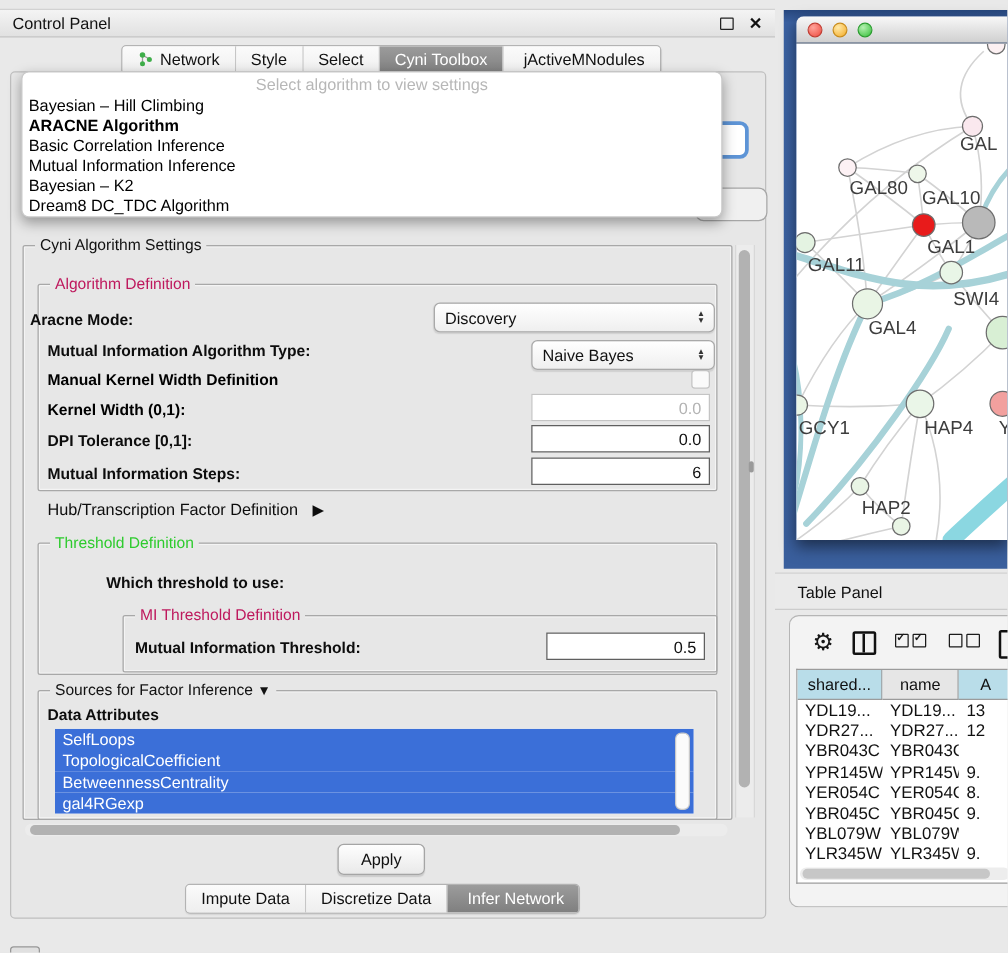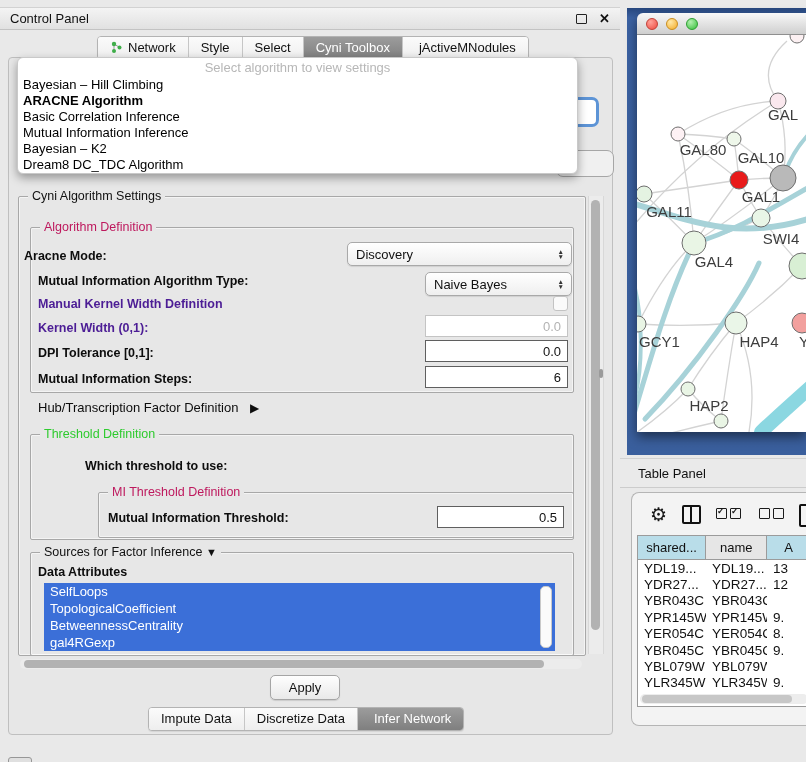--- a/index.html
+++ b/index.html
@@ -43,21 +43,21 @@
     background:#f0f0f0;border:1px solid #a6a6a6;border-radius:7px;z-index:40;}
 
   
   .gbox{position:absolute;border:1px solid #a8a8a8;border-radius:2px;box-shadow:inset 0 0 0 1px rgba(255,255,255,.55);}
   .gtitle{position:absolute;font-size:12.5px;background:#e7e7e7;padding:0 4px;white-space:nowrap;z-index:5;}
   .gtitle.blue{color:#be185d;}
   .gtitle.green{color:#2ecb2e;}
 
   .flabel{position:absolute;font-size:12.5px;font-weight:bold;color:#0d0d0d;white-space:nowrap;}
   .flabel.plain{font-weight:normal;font-size:13px;}
-  .flabel.disabled{color:#4c1d95;}
+  .flabel.disabled{color:#000000;}
 
   .combo{position:absolute;background:linear-gradient(#ffffff,#efefef);border:1px solid #a9a9a9;
     border-radius:5px;font-size:13px;display:flex;align-items:center;padding:0 8px;
     box-sizing:border-box;box-shadow:0 1px 1px rgba(0,0,0,.1);}
   .combo .arrows{position:absolute;right:7px;top:50%;transform:translateY(-50%);
     display:flex;flex-direction:column;align-items:center;font-size:6.5px;line-height:5px;color:#333;}
 
   .tfield{position:absolute;background:#fff;border:1px solid #5f5f5f;font-size:13px;
     box-sizing:border-box;display:flex;align-items:center;justify-content:flex-end;padding:0 6px;}
   .tfield.disabled{border:1px solid #c4c4c4;color:#b3b3b3;}

